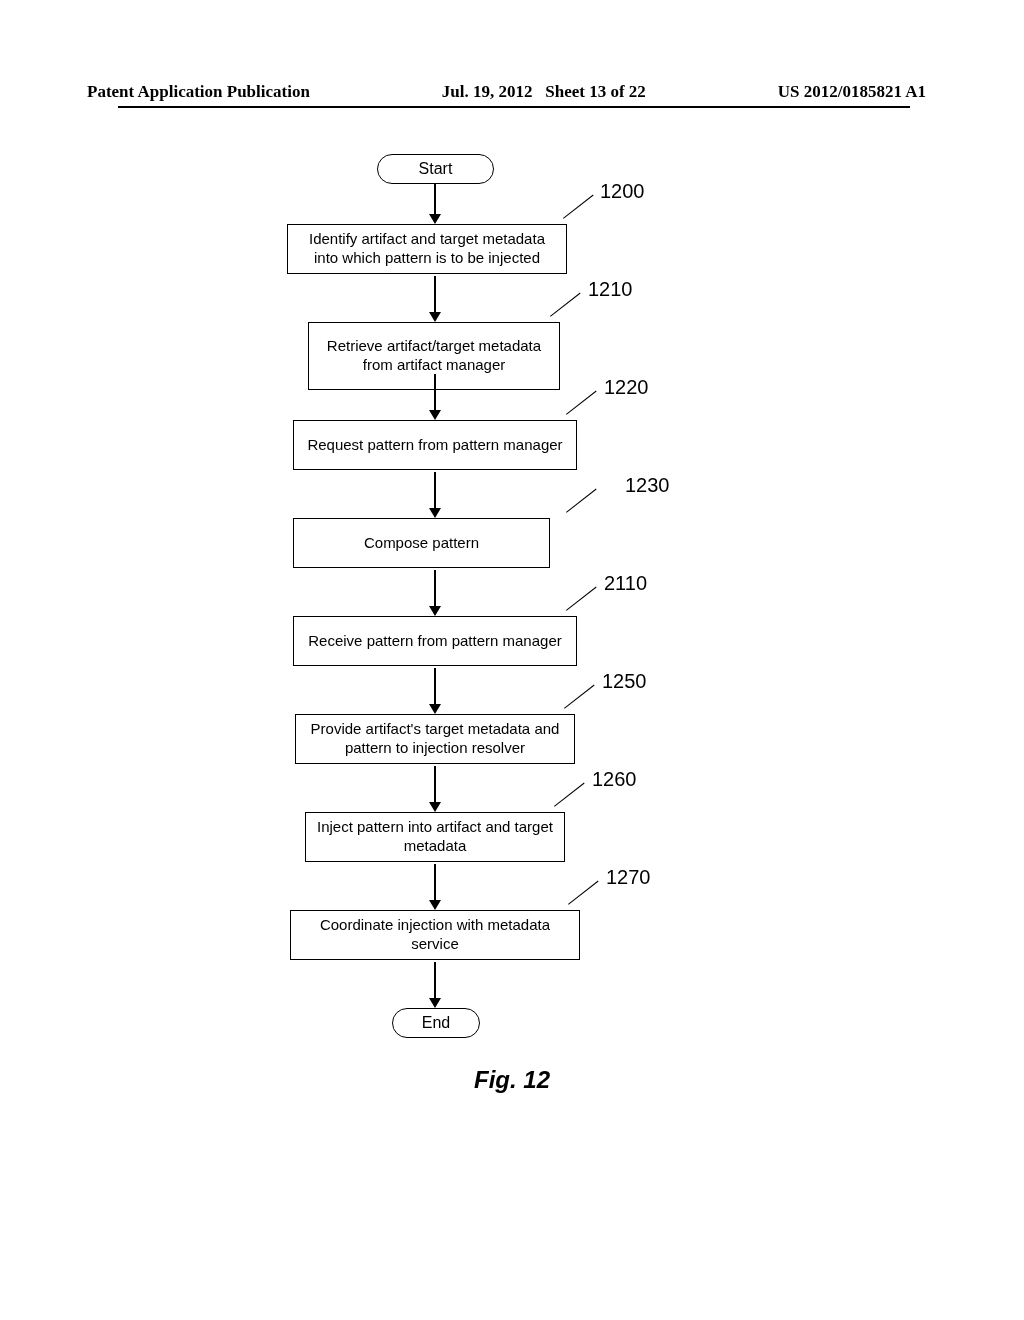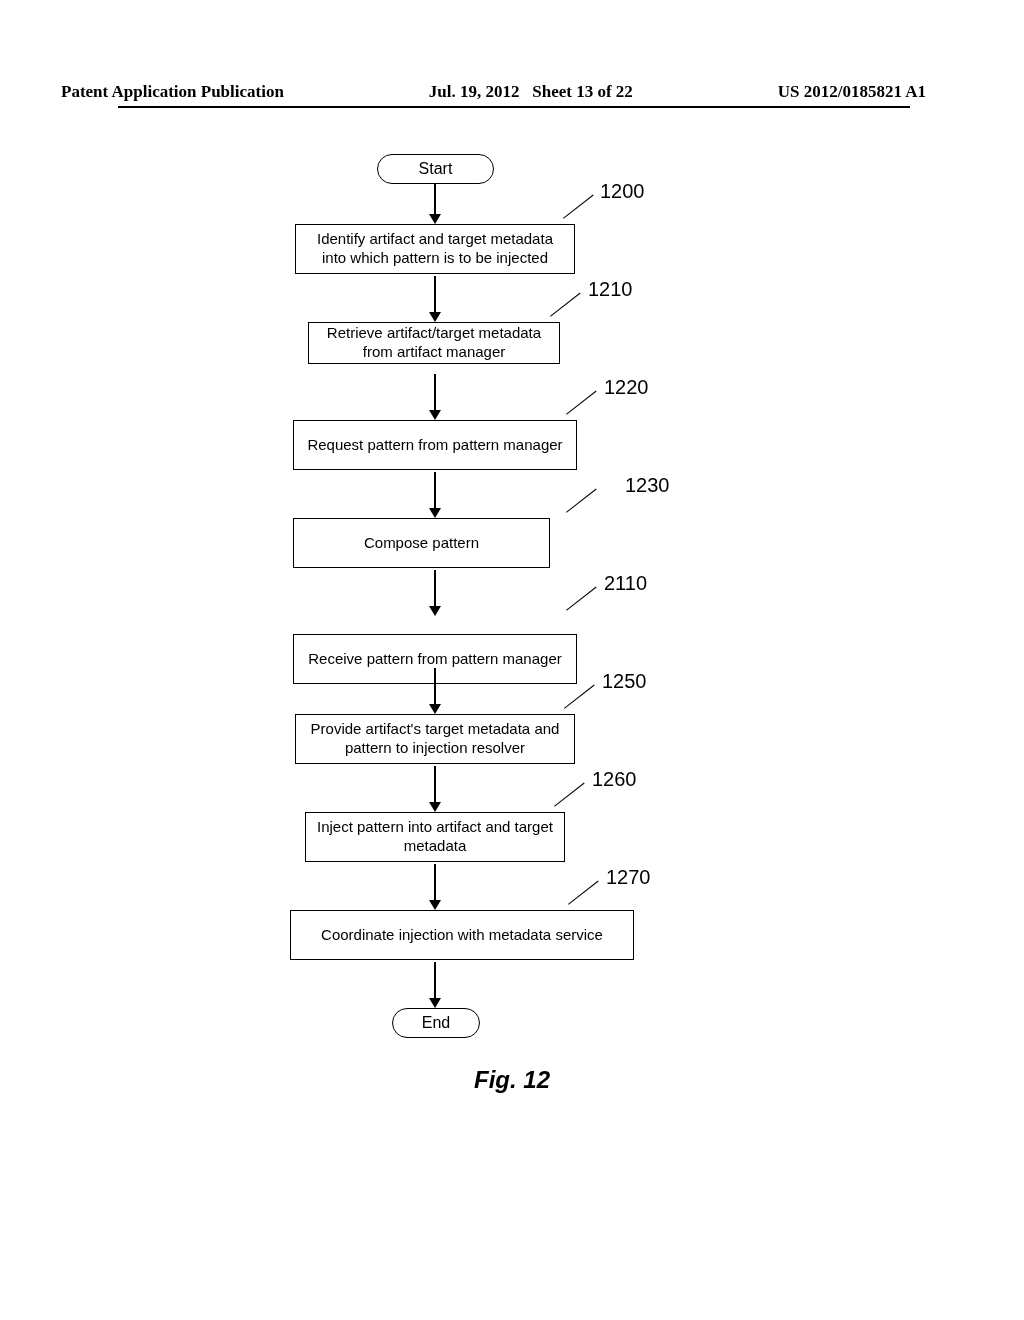--- a/index.html
+++ b/index.html
@@ -18,21 +18,21 @@
     position: absolute;
     top: 82px;
     left: 0;
     width: 100%;
     display: flex;
     justify-content: space-between;
     font-size: 17px;
     font-family: "Times New Roman", serif;
   }
   .header-left {
-    padding-left: 61px;
+    padding-left: 87px;
     font-weight: bold;
   }
   .header-center {
     font-weight: bold;
   }
   .header-right {
     padding-right: 98px;
     font-weight: bold;
   }
   .header-rule {
@@ -121,63 +121,63 @@
     <span class="header-right">US 2012/0185821 A1</span>
   </div>
   <div class="header-rule"></div>
 
   <div class="diagram">
 
     <div class="terminator" style="left:377px; top:6px; width:115px; height:28px;">Start</div>
 
     <div class="arrow-line" style="left:434px; top:36px; height:32px;"></div>
     <div class="arrow-head" style="left:429px; top:66px;"></div>
-    <div class="process" style="left:295px; top:76px; width:280px; height:50px;">Identify artifact and target metadata into which pattern is to be injected</div>
+    <div class="process" style="left:287px; top:76px; width:280px; height:50px;">Identify artifact and target metadata into which pattern is to be injected</div>
     <div class="leader" style="left:563px; top:70px; width:38px; transform:rotate(-38deg);"></div>
     <div class="ref-label" style="left:600px; top:32px;">1200</div>
 
     <div class="arrow-line" style="left:434px; top:128px; height:38px;"></div>
     <div class="arrow-head" style="left:429px; top:164px;"></div>
-    <div class="process" style="left:308px; top:174px; width:252px; height:42px;">Retrieve artifact/target metadata from artifact manager</div>
+    <div class="process" style="left:308px; top:174px; width:252px; height:68px;">Retrieve artifact/target metadata from artifact manager</div>
     <div class="leader" style="left:550px; top:168px; width:38px; transform:rotate(-38deg);"></div>
     <div class="ref-label" style="left:588px; top:130px;">1210</div>
 
     <div class="arrow-line" style="left:434px; top:226px; height:38px;"></div>
     <div class="arrow-head" style="left:429px; top:262px;"></div>
     <div class="process" style="left:293px; top:272px; width:284px; height:50px;">Request pattern from pattern manager</div>
     <div class="leader" style="left:566px; top:266px; width:38px; transform:rotate(-38deg);"></div>
     <div class="ref-label" style="left:604px; top:228px;">1220</div>
 
     <div class="arrow-line" style="left:434px; top:324px; height:38px;"></div>
     <div class="arrow-head" style="left:429px; top:360px;"></div>
     <div class="process" style="left:293px; top:370px; width:257px; height:50px;">Compose pattern</div>
     <div class="leader" style="left:566px; top:364px; width:38px; transform:rotate(-38deg);"></div>
     <div class="ref-label" style="left:625px; top:326px;">1230</div>
 
     <div class="arrow-line" style="left:434px; top:422px; height:38px;"></div>
     <div class="arrow-head" style="left:429px; top:458px;"></div>
-    <div class="process" style="left:293px; top:486px; width:284px; height:50px;">Receive pattern from pattern manager</div>
+    <div class="process" style="left:293px; top:468px; width:284px; height:50px;">Receive pattern from pattern manager</div>
     <div class="leader" style="left:566px; top:462px; width:38px; transform:rotate(-38deg);"></div>
     <div class="ref-label" style="left:604px; top:424px;">2110</div>
 
     <div class="arrow-line" style="left:434px; top:520px; height:38px;"></div>
     <div class="arrow-head" style="left:429px; top:556px;"></div>
     <div class="process" style="left:295px; top:566px; width:280px; height:50px;">Provide artifact's target metadata and pattern to injection resolver</div>
     <div class="leader" style="left:564px; top:560px; width:38px; transform:rotate(-38deg);"></div>
     <div class="ref-label" style="left:602px; top:522px;">1250</div>
 
     <div class="arrow-line" style="left:434px; top:618px; height:38px;"></div>
     <div class="arrow-head" style="left:429px; top:654px;"></div>
     <div class="process" style="left:305px; top:664px; width:260px; height:50px;">Inject pattern into artifact and target metadata</div>
     <div class="leader" style="left:554px; top:658px; width:38px; transform:rotate(-38deg);"></div>
     <div class="ref-label" style="left:592px; top:620px;">1260</div>
 
     <div class="arrow-line" style="left:434px; top:716px; height:38px;"></div>
     <div class="arrow-head" style="left:429px; top:752px;"></div>
-    <div class="process" style="left:290px; top:762px; width:344px; height:50px;">Coordinate injection with metadata service</div>
+    <div class="process" style="left:290px; top:762px; width:290px; height:50px;">Coordinate injection with metadata service</div>
     <div class="leader" style="left:568px; top:756px; width:38px; transform:rotate(-38deg);"></div>
     <div class="ref-label" style="left:606px; top:718px;">1270</div>
 
     <div class="arrow-line" style="left:434px; top:814px; height:38px;"></div>
     <div class="arrow-head" style="left:429px; top:850px;"></div>
     <div class="terminator" style="left:392px; top:860px; width:86px; height:28px;">End</div>
 
     <div class="fig-caption" style="top:918px;">Fig. 12</div>
 
   </div>

